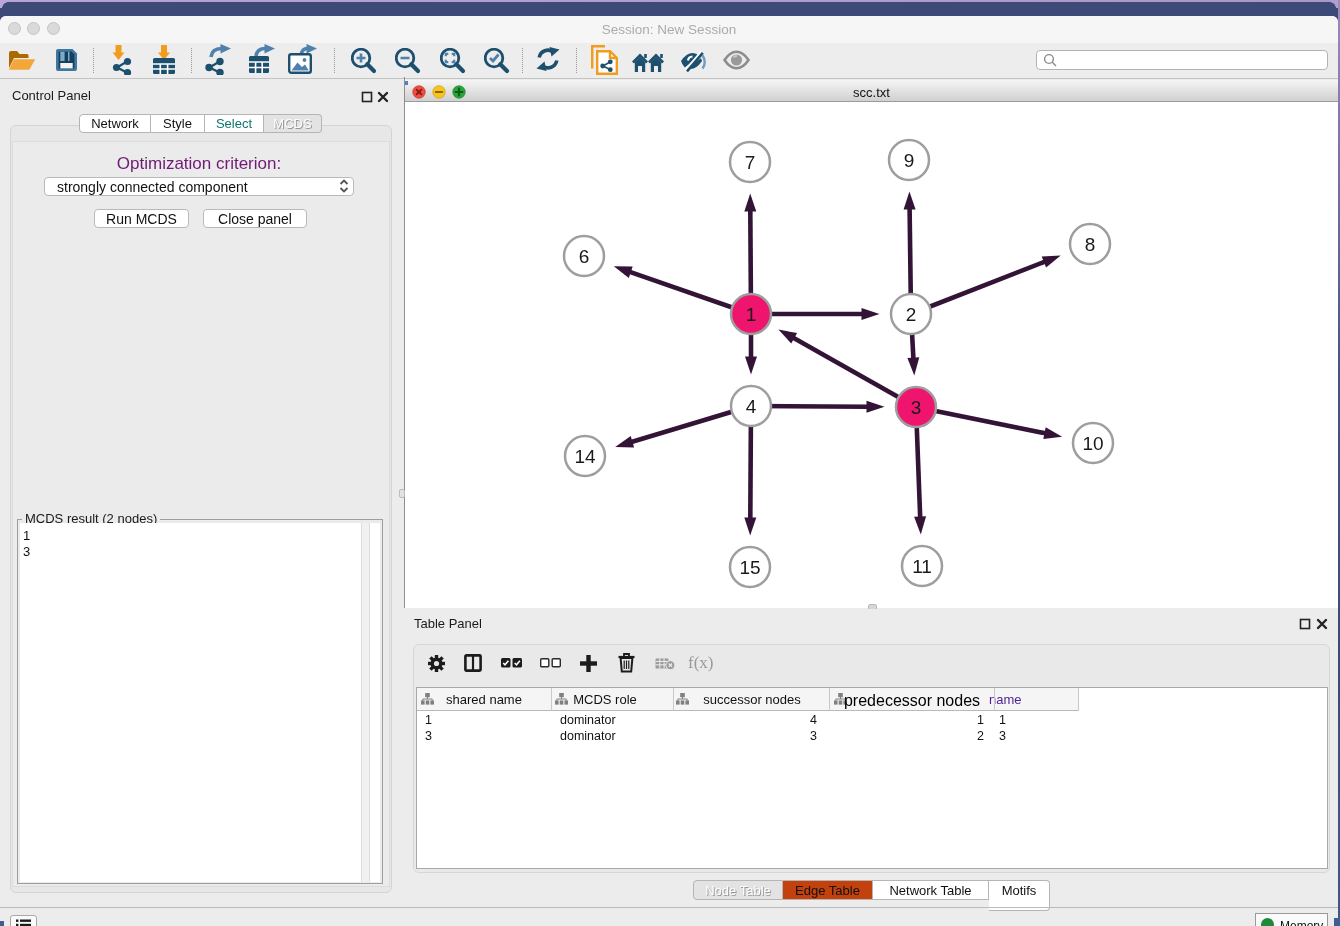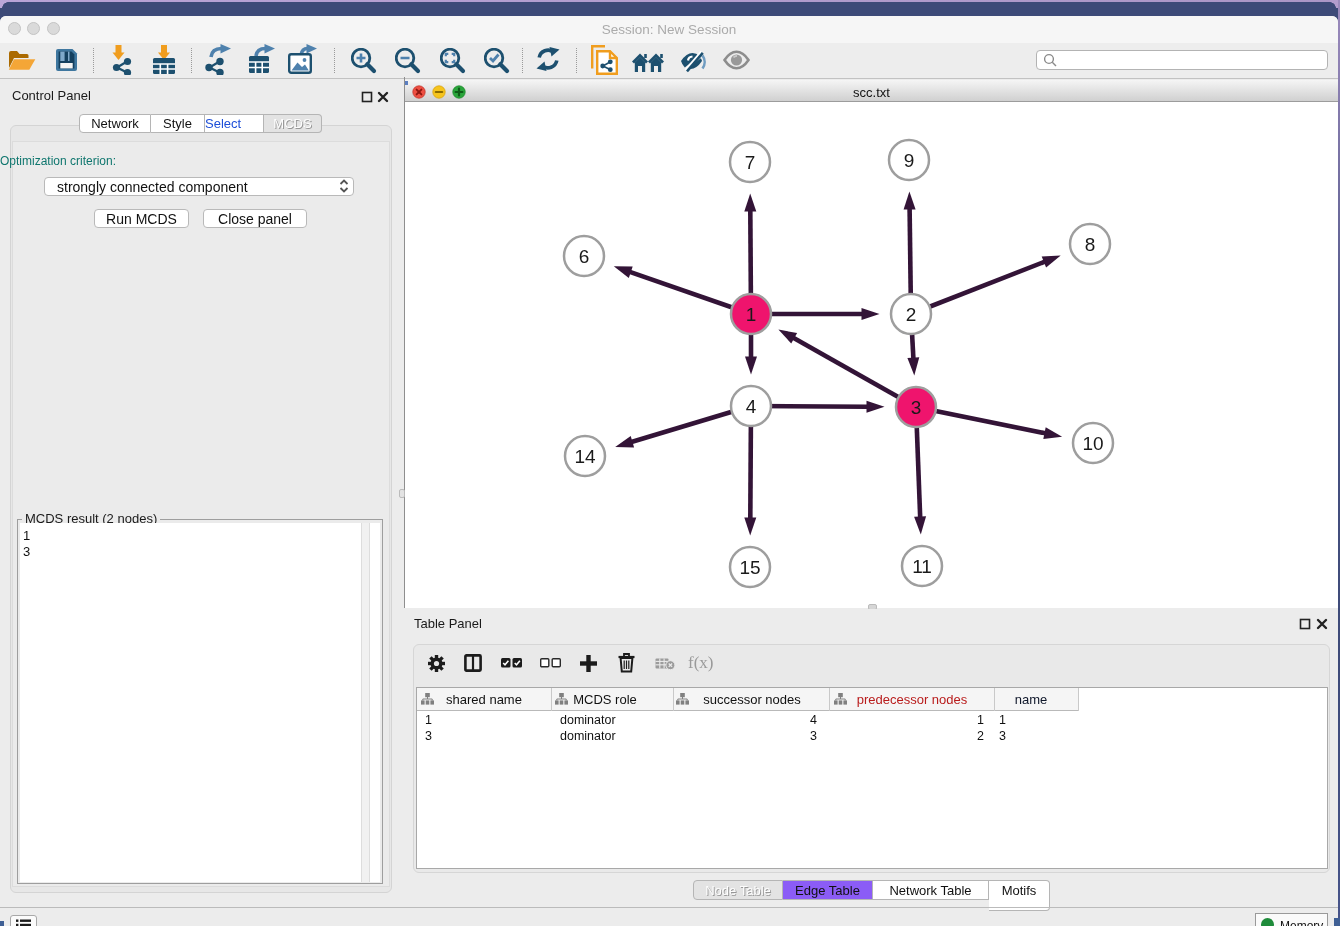--- a/index.html
+++ b/index.html
@@ -29,25 +29,25 @@
   <svg class="abs" style="left:377px;top:75px" width="12" height="12" viewBox="0 0 12 12">
       <path d="M2,2 L10,10 M10,2 L2,10" stroke="#222" stroke-width="2.4" stroke-linecap="round"></path>
     </svg>
 
   <div class="abs" style="left:9.5px;top:109px;width:382px;height:768px;background:#e7e7e7;border:1px solid #d4d4d4;border-radius:6px"></div>
   <div class="abs" style="left:11.5px;top:125px;width:378px;height:746px;background:#ebebeb;border:1px solid #dcdcdc"></div>
 
   <div class="abs" style="left:79px;top:98px;width:243px;height:19px">
     <div class="abs" style="left:0;top:0;width:72px;height:19px;background:#fff;border:1px solid #b5b5b5;border-radius:4px 0 0 4px;font-size:13px;text-align:center;line-height:18px;color:#111">Network</div>
     <div class="abs" style="left:72px;top:0;width:54px;height:19px;background:#fff;border:1px solid #b5b5b5;border-left:none;font-size:13px;text-align:center;line-height:18px;color:#111">Style</div>
-    <div class="abs" style="left:126px;top:0;width:59px;height:19px;background:#fff;border:1px solid #b5b5b5;border-left:none;font-size:13px;line-height:18px;color:#1d4ed8">Select</div>
+    <div class="abs" style="left:126px;top:0;width:59px;height:19px;background:#fff;border:1px solid #b5b5b5;border-left:none;font-size:13px;text-align:center;line-height:18px;color:#0f766e">Select</div>
     <div class="abs" style="left:185px;top:0;width:58px;height:19px;background:#e3e3e3;border:1px solid #b5b5b5;border-left:none;border-radius:0 4px 4px 0;font-size:13px;text-align:center;line-height:18px;color:#fdfdfd;text-shadow:1px 1px 0 #979797">MCDS</div>
   </div>
 
-  <div class="txt" style="left:0;top:138px;width:398px;text-align:left;font-size:12px;color:#0f766e">Optimization criterion:</div>
+  <div class="txt" style="left:0;top:138px;width:398px;text-align:center;font-size:17px;color:#701a75">Optimization criterion:</div>
   <div class="abs" style="left:44px;top:161px;width:310px;height:19px;background:#fff;border:1px solid #b9b9b9;border-radius:4px"></div>
   <div class="txt" style="left:57px;top:163px;font-size:14px;color:#111">strongly connected component</div>
   <svg class="abs" style="left:338px;top:163px" width="12" height="14" viewBox="0 0 12 14">
       <path d="M2.5,5 L6,1.5 L9.5,5 M2.5,9 L6,12.5 L9.5,9" fill="none" stroke="#555" stroke-width="1.8"></path>
     </svg>
   <div class="abs" style="left:94px;top:193px;width:95px;height:19px;background:#fff;border:1px solid #b9b9b9;border-radius:4px;font-size:14px;text-align:center;line-height:18px;color:#111">Run MCDS</div>
   <div class="abs" style="left:203px;top:193px;width:104px;height:19px;background:#fff;border:1px solid #b9b9b9;border-radius:4px;font-size:14px;text-align:center;line-height:18px;color:#111">Close panel</div>
 
   <div class="abs" style="left:17px;top:503px;width:366px;height:365px;border:1px solid #9e9e9e"></div>
   <div class="txt" style="left:22px;top:495px;background:#ebebeb;padding:0 3px;font-size:13px;color:#1a1a1a">MCDS result (2 nodes)</div>
@@ -248,42 +248,42 @@
       <g stroke="#808080" stroke-width="1">
         <line x1="6.5" y1="4" x2="6.5" y2="6"></line>
         <line x1="1.8" y1="6" x2="11.2" y2="6"></line>
         <line x1="1.8" y1="6" x2="1.8" y2="7.4"></line>
         <line x1="11.2" y1="6" x2="11.2" y2="7.4"></line>
       </g>
     </svg>
   <div class="txt" style="left:425px;top:676px;width:118px;text-align:center;font-size:13px;color:#111">shared name</div>
   <div class="txt" style="left:552px;top:676px;width:106px;text-align:center;font-size:13px;color:#111">MCDS role</div>
   <div class="txt" style="left:682px;top:676px;width:140px;text-align:center;font-size:13px;color:#111">successor nodes</div>
-  <div class="txt" style="left:838px;top:676px;width:148px;text-align:center;font-size:13px;color:#b91c1c">predecessor nodes</div>
-  <div class="txt" style="left:989px;top:676px;width:84px;text-align:center;font-size:13px;color:#0f172a">name</div>
+  <div class="txt" style="left:838px;top:676px;width:148px;text-align:center;font-size:16px;color:#000000">predecessor nodes</div>
+  <div class="txt" style="left:989px;top:676px;width:84px;font-size:13px;color:#4c1d95">name</div>
   <div class="abs" style="left:551px;top:672px;width:1px;height:23px;background:#c9c9c9"></div>
   <div class="abs" style="left:673px;top:672px;width:1px;height:23px;background:#c9c9c9"></div>
   <div class="abs" style="left:829px;top:672px;width:1px;height:23px;background:#c9c9c9"></div>
   <div class="abs" style="left:994px;top:672px;width:1px;height:23px;background:#c9c9c9"></div>
   <div class="abs" style="left:1078px;top:672px;width:1px;height:23px;background:#c9c9c9"></div>
 
   <div class="txt" style="left:425px;top:697px;font-size:12.5px;color:#111">1</div>
   <div class="txt" style="left:560px;top:697px;font-size:12.5px;color:#111">dominator</div>
   <div class="txt" style="left:717px;top:697px;width:100px;text-align:right;font-size:12.5px;color:#111">4</div>
   <div class="txt" style="left:884px;top:697px;width:100px;text-align:right;font-size:12.5px;color:#111">1</div>
   <div class="txt" style="left:999px;top:697px;font-size:12.5px;color:#111">1</div>
   <div class="txt" style="left:425px;top:713px;font-size:12.5px;color:#111">3</div>
   <div class="txt" style="left:560px;top:713px;font-size:12.5px;color:#111">dominator</div>
   <div class="txt" style="left:717px;top:713px;width:100px;text-align:right;font-size:12.5px;color:#111">3</div>
   <div class="txt" style="left:884px;top:713px;width:100px;text-align:right;font-size:12.5px;color:#111">2</div>
   <div class="txt" style="left:999px;top:713px;font-size:12.5px;color:#111">3</div>
 
   <div class="abs" style="left:693px;top:864px;width:357px;height:20px">
     <div class="abs" style="left:0;top:0;width:90px;height:20px;background:#e3e3e3;border:1px solid #b5b5b5;border-radius:4px 0 0 4px;font-size:13px;text-align:center;line-height:19px;color:#fdfdfd;text-shadow:1px 1px 0 #979797">Node Table</div>
-    <div class="abs" style="left:90px;top:0;width:90px;height:20px;background:#8b5cf6;border:1px solid #b5b5b5;border-left:none;font-size:13px;text-align:center;line-height:19px;color:#111">Edge Table</div>
+    <div class="abs" style="left:90px;top:0;width:90px;height:20px;background:#c2410c;border:1px solid #b5b5b5;border-left:none;font-size:13px;text-align:center;line-height:19px;color:#111">Edge Table</div>
     <div class="abs" style="left:180px;top:0;width:116px;height:20px;background:#fff;border:1px solid #b5b5b5;border-left:none;font-size:13px;text-align:center;line-height:19px;color:#111">Network Table</div>
     <div class="abs" style="left:296px;top:0;width:61px;height:31px;background:#fff;border:1px solid #b5b5b5;border-left:none;border-radius:0 4px 4px 0;font-size:13px;text-align:center;line-height:19px;color:#111">Motifs</div>
   </div>
 
   <div class="abs" style="left:0;top:891px;width:1338px;height:1px;background:#bbb"></div>
   <div class="abs" style="left:10px;top:899px;width:27px;height:20px;background:#fbfbfb;border:1px solid #a8a8a8;border-radius:3px"></div>
   <svg class="abs" style="left:16px;top:903px" width="15" height="12" viewBox="0 0 15 12">
     <g fill="#1c1c1c">
         <rect x="0" y="0.5" width="2.4" height="2.4"></rect>
         <rect x="0" y="4.8" width="2.4" height="2.4"></rect>

